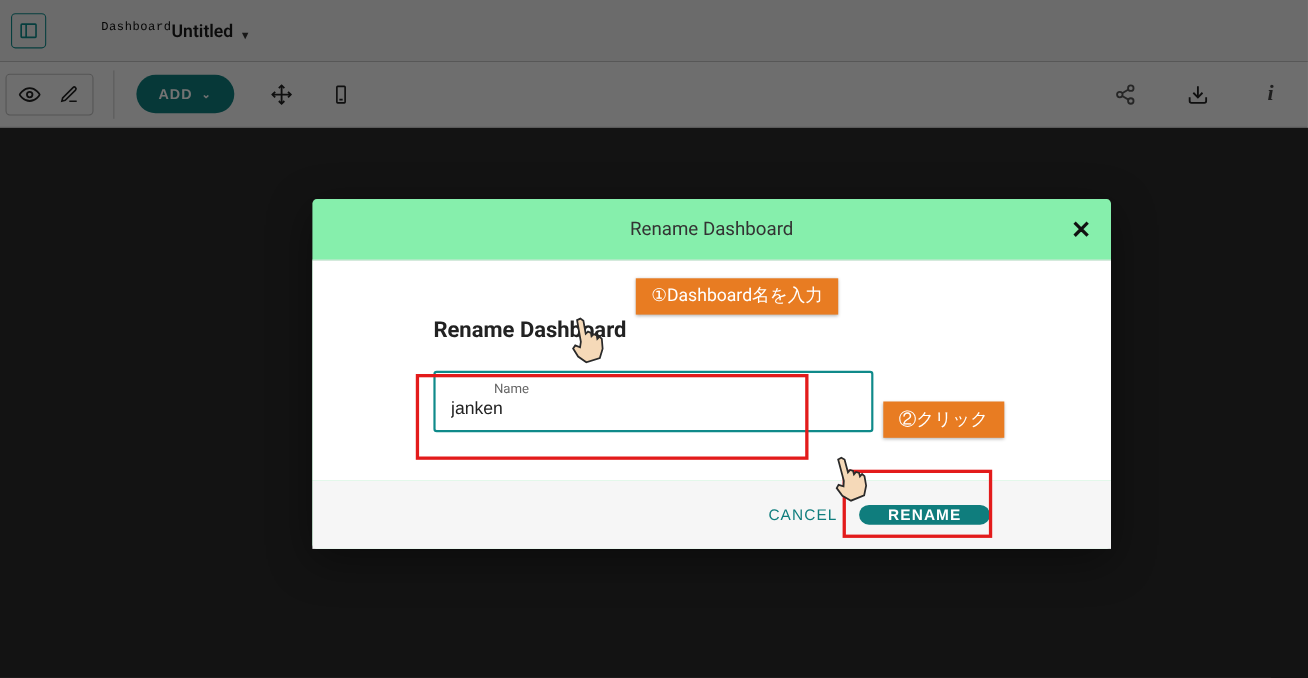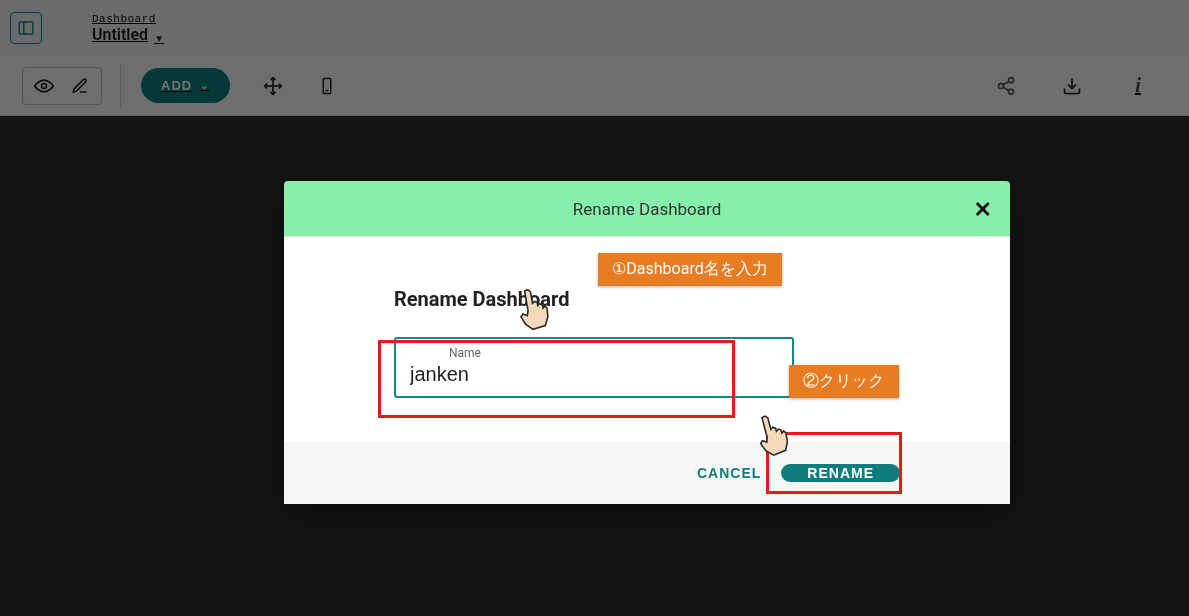--- a/index.html
+++ b/index.html
@@ -24,44 +24,43 @@
   width: 32px;
   height: 32px;
   border: 1.5px solid #0f8a8a;
   border-radius: 4px;
   display: flex;
   align-items: center;
   justify-content: center;
   margin-right: 50px;
 }
 .panel-toggle svg { width: 18px; height: 18px; }
-.breadcrumb-wrap { display: flex; flex-direction: column; text-decoration: underline; }
+.breadcrumb-wrap { display: flex; flex-direction: row; }
 .breadcrumb-label {
   font-family: "Courier New", monospace;
   font-size: 11px;
   color: #0a0a0a;
   letter-spacing: 0.5px;
 }
 .page-title-row { display: flex; align-items: flex-end; gap: 6px; }
 .page-title {
   font-size: 16px;
   font-weight: 600;
   color: #1a1a1a;
 }
 .dropdown-caret { font-size: 10px; color: #333; }
 
 
 .toolbar {
   height: 60px;
   background: #f4f4f4;
   display: flex;
   align-items: center;
-  padding: 0 22px;
+  padding: 0 5px;
   border-bottom: 1px solid #ddd;
-  text-decoration: underline;
 }
 .tool-group-left {
   display: flex;
   align-items: center;
   gap: 8px;
   padding-right: 18px;
   border-right: 1px solid #c8c8c8;
   height: 44px;
 }
 .icon-btn {
@@ -162,21 +161,21 @@
   top: 3px;
   width: 357px;
   height: 78px;
   pointer-events: none;
 }
 .text-field {
   width: 100%;
   border: 2px solid #0f8a8a;
   border-radius: 3px;
   padding: 24px 14px 10px;
-  font-size: 20px;
+  font-size: 16px;
   color: #222;
   outline: none;
 }
 .field-label {
   position: absolute;
   left: 14px;
   top: 9px;
   font-size: 12px;
   color: #666;
   margin-left: 41px;
@@ -186,21 +185,21 @@
   padding: 22px 110px;
   display: flex;
   justify-content: flex-end;
   align-items: center;
   gap: 20px;
 }
 .cancel-btn {
   background: transparent;
   border: none;
   color: #0f7d7d;
-  font-weight: 700;
+  font-weight: 400;
   font-size: 14px;
   letter-spacing: 1px;
   cursor: pointer;
 }
 .rename-btn {
   background: #0f7d7d;
   color: #fff;
   border: none;
   padding: 1px 26px;
   border-radius: 22px;
@@ -221,24 +220,23 @@
 
 
 .callout {
   position: absolute;
   background: #e87c22;
   color: #fff;
   font-size: 16px;
   padding: 6px 14px;
   white-space: nowrap;
   box-shadow: 0 1px 3px rgba(0,0,0,0.3);
-  margin-left: 20px;
 }
 .callout-1 { left: 578px; top: 253px; }
-.callout-2 { left: 769px; top: 365px; }
+.callout-2 { left: 803px; top: 365px; }
 
 
 .hand {
   position: absolute;
   width: 42px;
   height: 48px;
 }
 .hand svg { width: 100%; height: 100%; }
 .hand-1 { left: 511px; top: 286px; transform: rotate(-10deg); }
 .hand-2 { left: 750px; top: 412px; transform: rotate(-15deg); }

